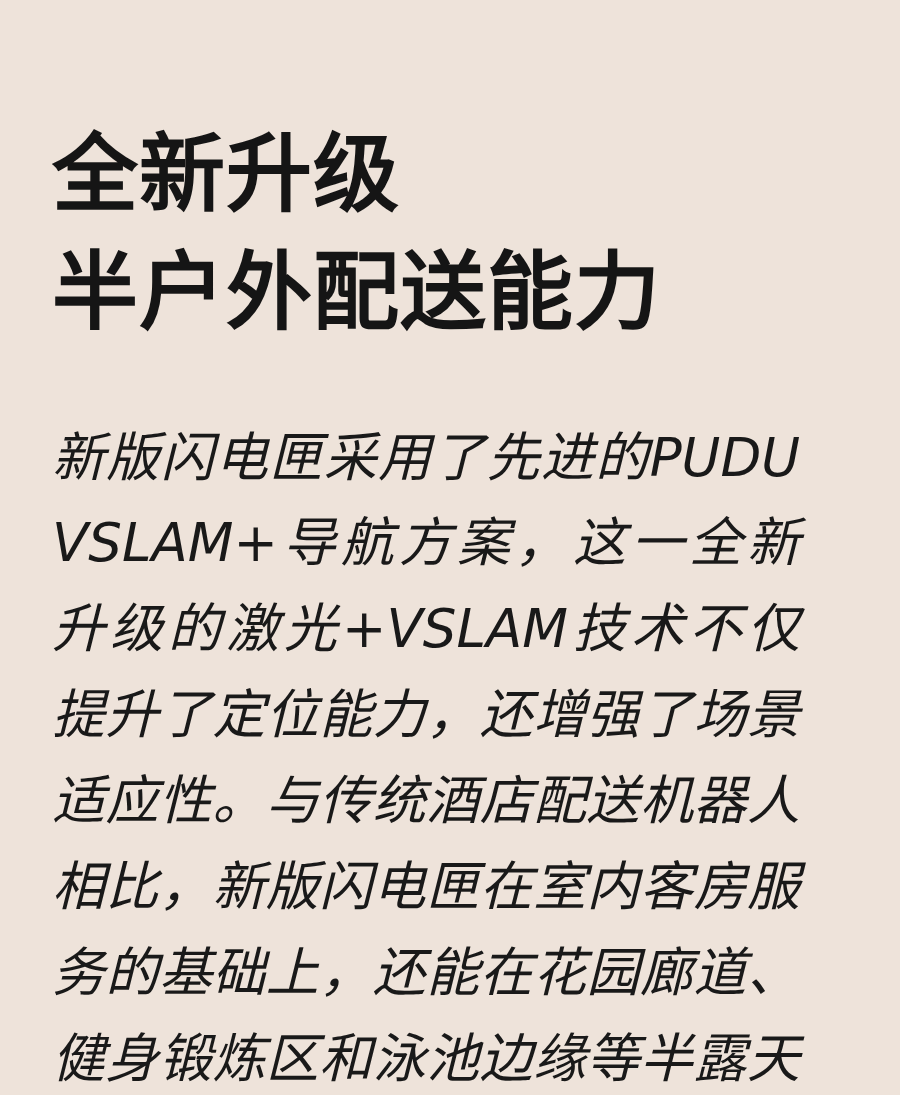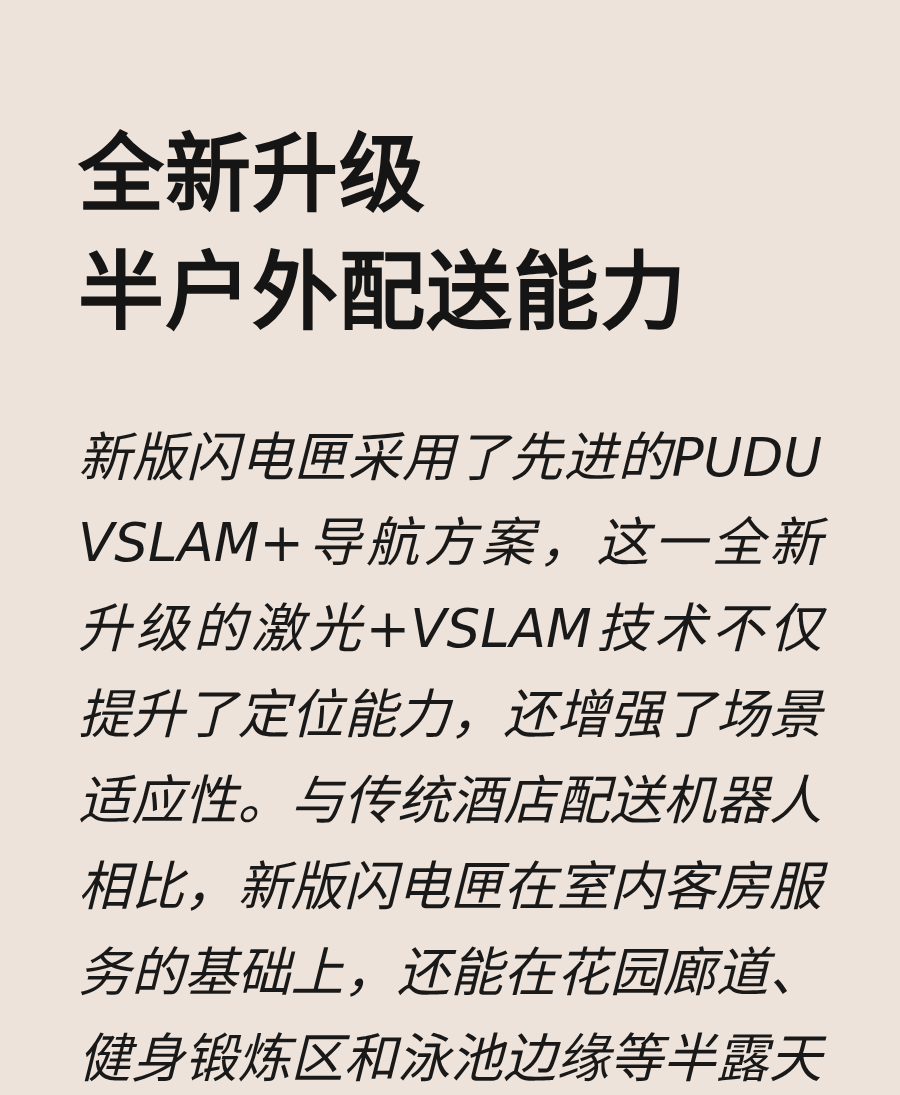--- a/index.html
+++ b/index.html
@@ -12,21 +12,21 @@
     background: #eee3da;
     font-family: "Liberation Sans", "DejaVu Sans", sans-serif;
     overflow: hidden;
   }
   .page {
     position: relative;
     width: 900px;
     height: 1095px;
     background: #eee3da;
     box-sizing: border-box;
-    padding: 0 78px;
+    padding: 0 52px;
   }
   .headline {
     padding-top: 126px;
   }
   .headline-line {
     font-family: "DejaVu Sans", "Liberation Sans", sans-serif;
     font-weight: 700;
     font-size: 86px;
     line-height: 1.12;
     letter-spacing: 1px;

